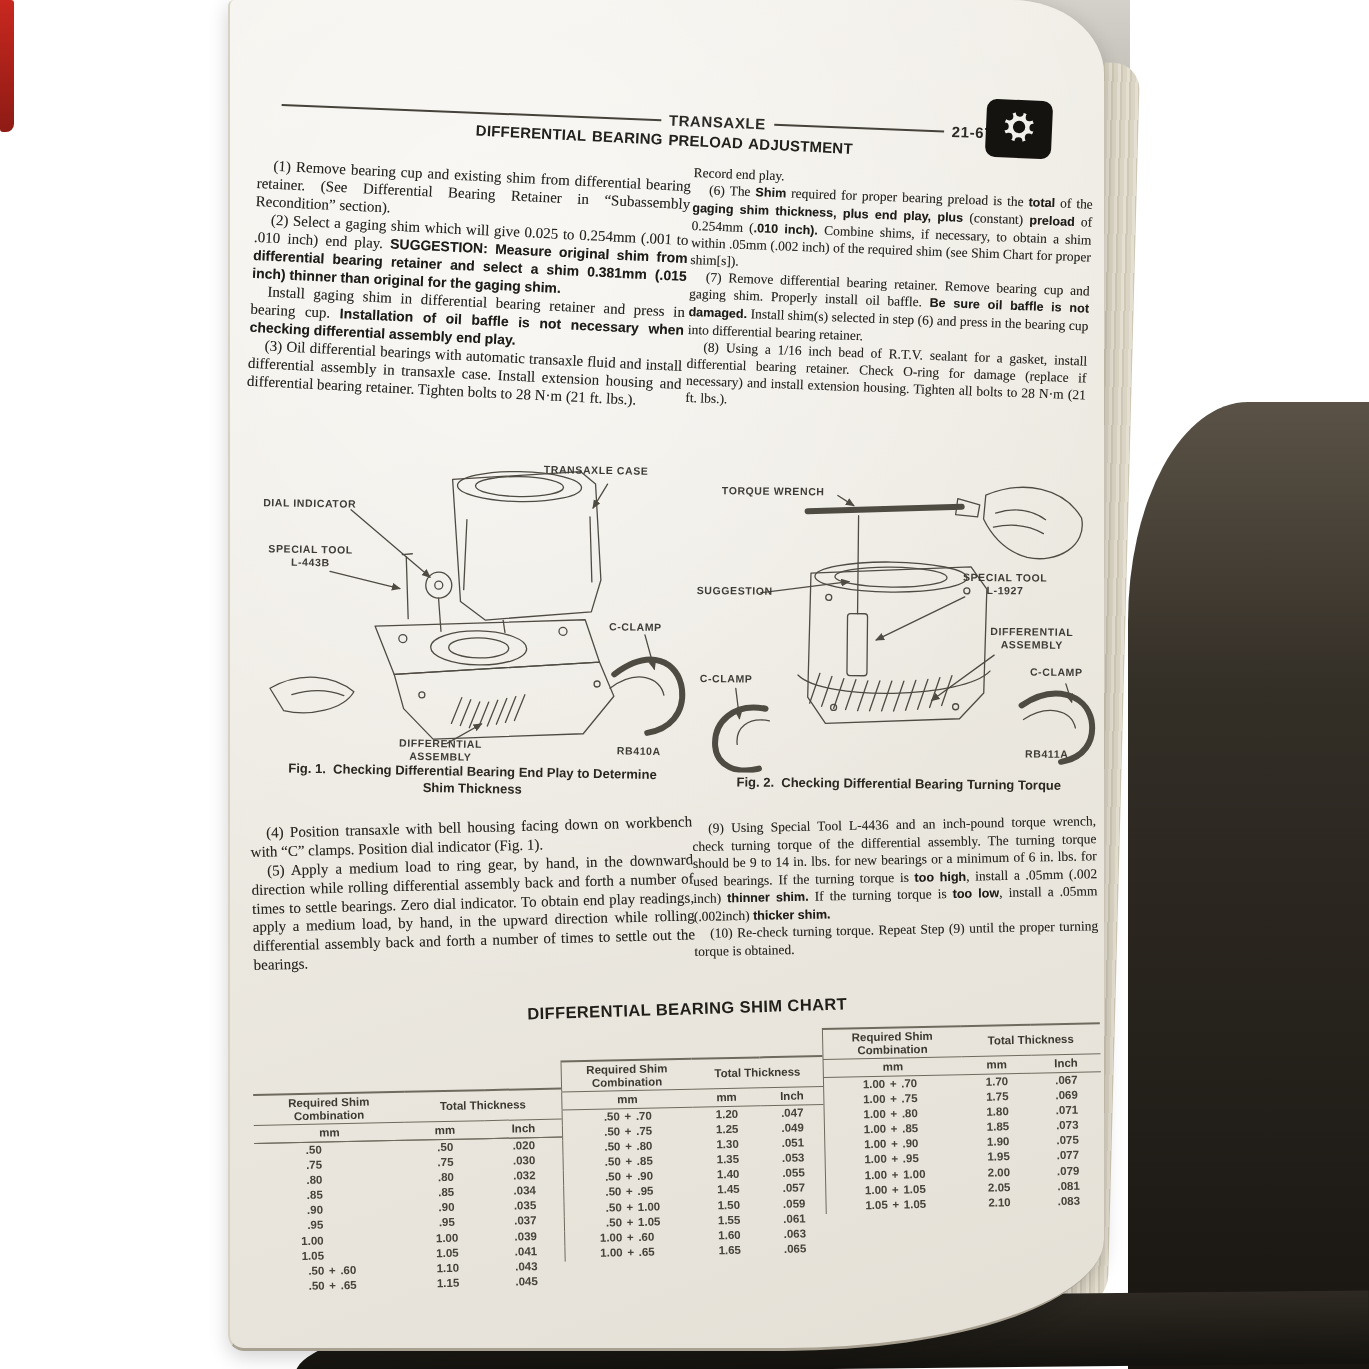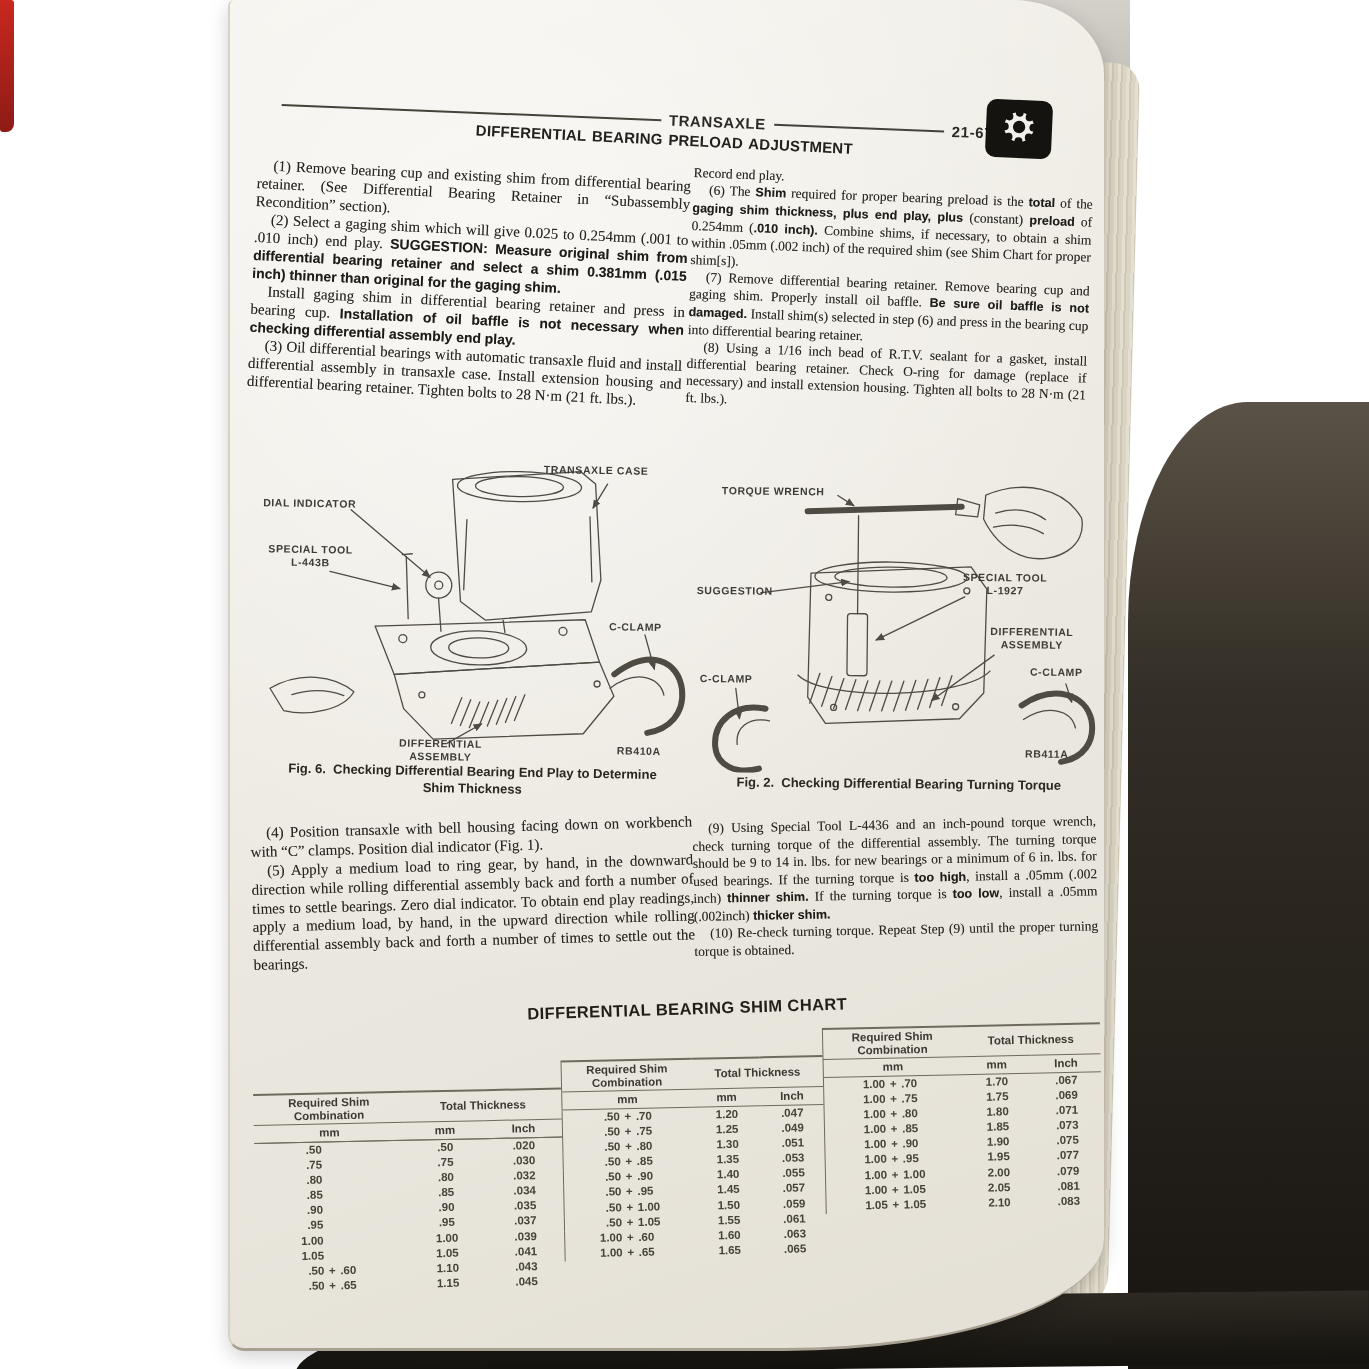--- a/index.html
+++ b/index.html
@@ -207,21 +207,21 @@
         <div>L-443B</div>
       </div>
       <div class="flabel" style="left:356px;top:158px;">C-CLAMP</div>
       <div class="flabel ctr" style="left:148px;top:278px;">
         <div>DIFFERENTIAL</div>
         <div>ASSEMBLY</div>
       </div>
       <div class="flabel" style="left:366px;top:282px;">RB410A</div>
     </div>
     <div class="fcap">
-      <span>Fig. 6.</span>&nbsp;&nbsp;<span>Checking Differential Bearing End Play to Determine Shim Thickness</span>
+      <span>Fig. 1.</span>&nbsp;&nbsp;<span>Checking Differential Bearing End Play to Determine Shim Thickness</span>
     </div>
   </div>
 
   <div class="fig fig2">
     <div class="art" style="height:296px;">
       <svg width="412" height="296" viewBox="0 0 412 296">
         <defs>
           <marker id="ah2" markerWidth="8" markerHeight="8" refX="6" refY="3" orient="auto">
             <path d="M0,0 L7,3 L0,6 Z" fill="#4e4b43"></path>
           </marker>

